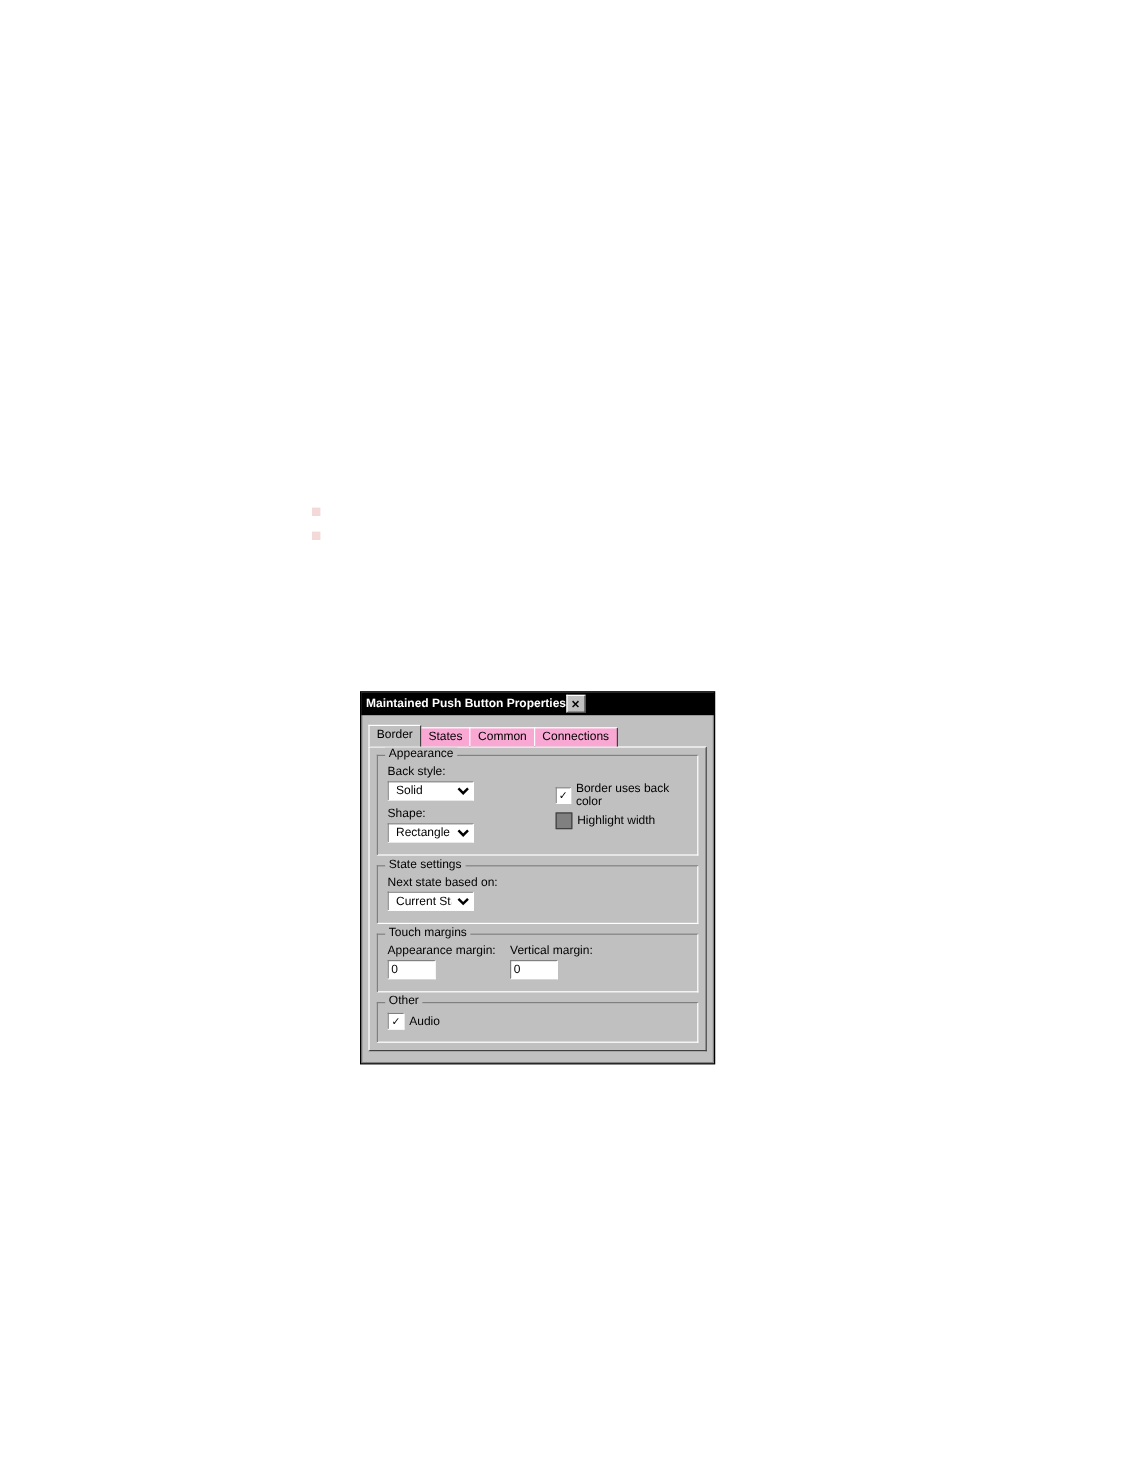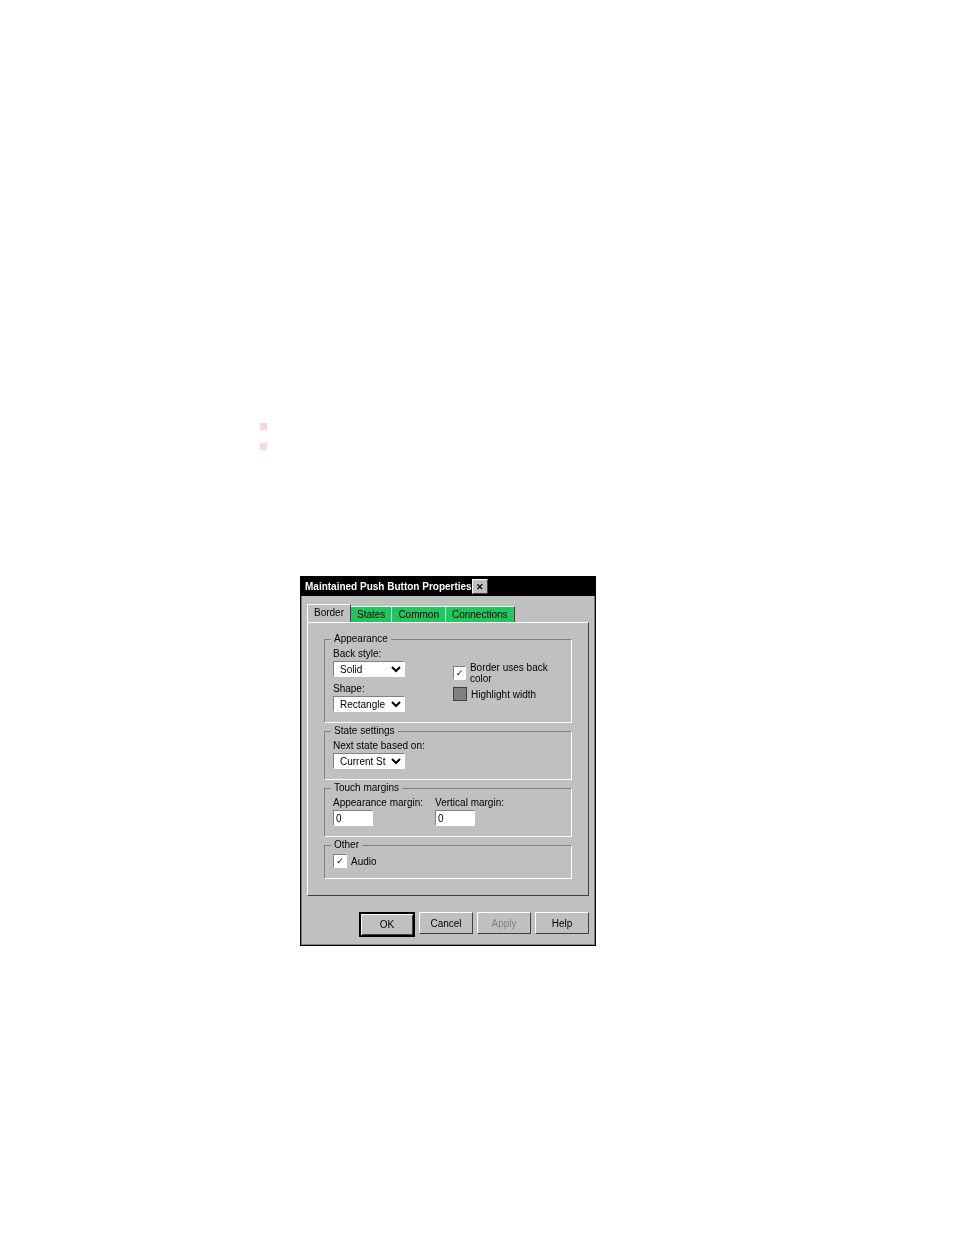--- a/index.html
+++ b/index.html
@@ -74,39 +74,39 @@
 }
 .tabs{
   display:flex;
   margin-top:4px;
   margin-bottom:0;
 }
 .tab{
   padding:2px 6px;
   border:1px solid #808080;
   border-bottom:none;
-  background:#22c55e;
+  background:#f9a8d4;
   margin-right:-1px;
   font-size:10px;
 }
 .tab.active{
   border-color:#fff #404040 #c0c0c0 #fff;
   background:#c0c0c0;
   position:relative;
   z-index:2;
 }
 .tab:not(.active){
   border-color:#fff #404040 #808080 #fff;
   margin-top:2px;
 }
 .tab-panel{
   border:1px solid #fff;
   border-right-color:#404040;
   border-bottom-color:#404040;
-  padding:16px;
+  padding:6px;
   background:#c0c0c0;
 }
 .group{
   border:1px solid #808080;
   border-right-color:#fff;
   border-bottom-color:#fff;
   padding:8px 8px 10px;
   margin-bottom:8px;
   position:relative;
 }
@@ -266,19 +266,13 @@
       <div class="group" style="margin-bottom:0">
         <span class="group-title">Other</span>
         <div class="chk" style="margin-bottom:0">
           <div class="chkbox">✓</div>
           <span>Audio</span>
         </div>
       </div>
 
     </div>
   </div>
-  <div class="btn-row">
-    <div class="btn default">OK</div>
-    <div class="btn">Cancel</div>
-    <div class="btn disabled">Apply</div>
-    <div class="btn">Help</div>
-  </div>
 </div>
 
 </body></html>

